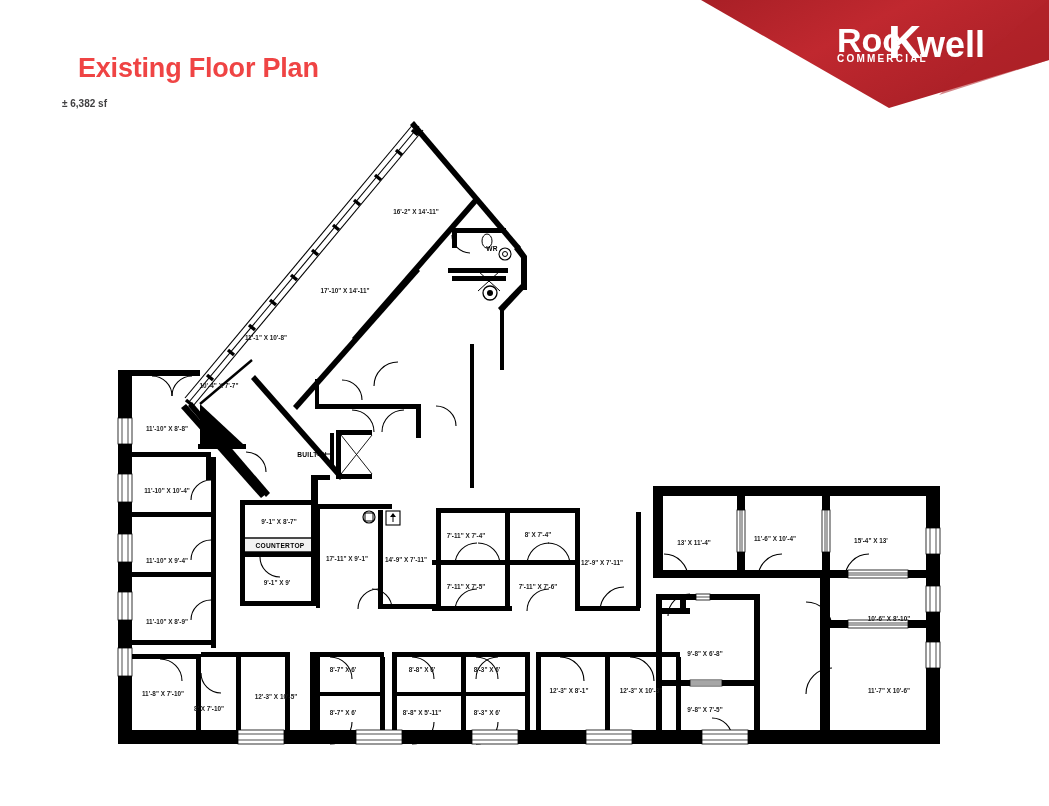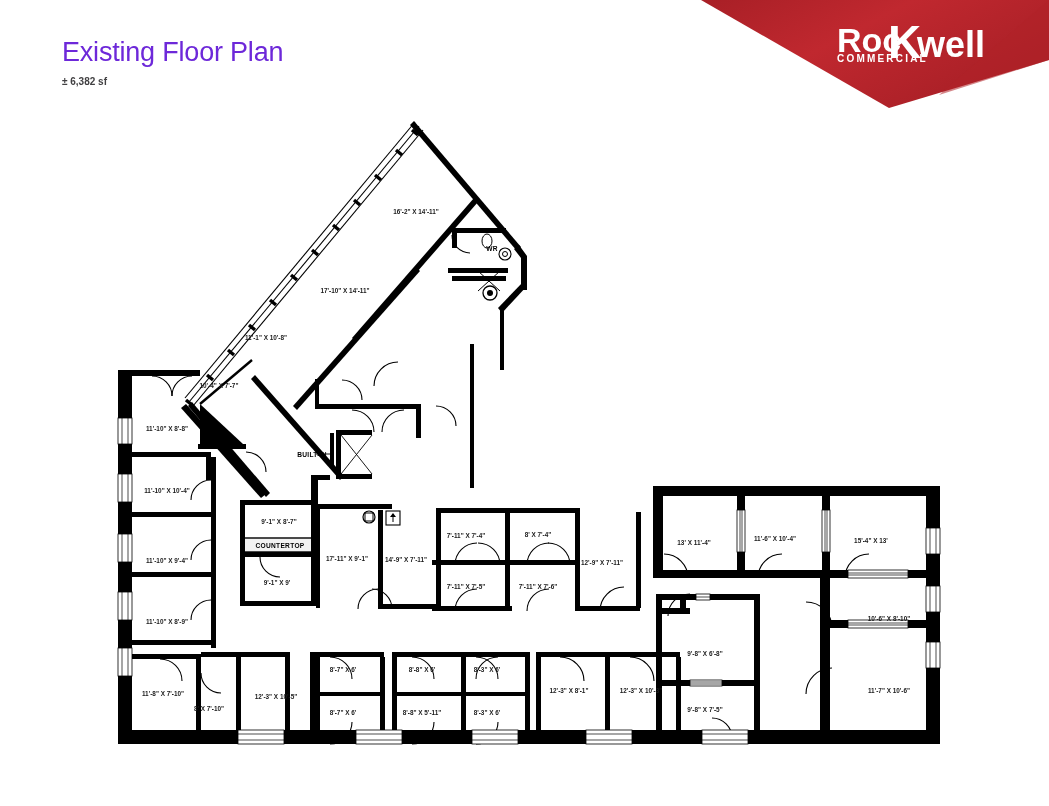--- a/index.html
+++ b/index.html
@@ -3,22 +3,22 @@
 <meta charset="utf-8">
 <style>
   html,body{margin:0;padding:0;background:#ffffff;}
   body{width:1049px;height:806px;position:relative;overflow:hidden;
        font-family:"Liberation Sans","DejaVu Sans",sans-serif;}
 
   #logo-banner{position:absolute;top:0;right:0;width:360px;height:108px;}
   #logo-banner svg{display:block;}
 
   #title-block{position:absolute;left:62px;top:38px;}
-  #plan-title{font-size:27px;font-weight:normal;color:#6d28d9;letter-spacing:-0.2px;
-              line-height:1.05;margin:0;white-space:nowrap;}
+  #plan-title{font-size:27px;font-weight:bold;color:#ef4444;letter-spacing:-0.2px;
+              line-height:1.05;margin:16px;white-space:nowrap;}
   #plan-area{font-size:10px;font-weight:bold;color:#414042;margin:10px 0 0 0;}
 
   #plan-wrap{position:absolute;left:0;top:108px;width:1049px;height:698px;}
   #floorplan{display:block;}
 
   .rm{font-family:"Liberation Sans","DejaVu Sans",sans-serif;
       font-size:6.4px;font-weight:bold;fill:#1a1a1a;text-anchor:middle;}
   .tag{font-family:"Liberation Sans","DejaVu Sans",sans-serif;
        font-size:6.6px;font-weight:bold;fill:#000;text-anchor:middle;letter-spacing:0.3px;}
   .wall{fill:#000;}

